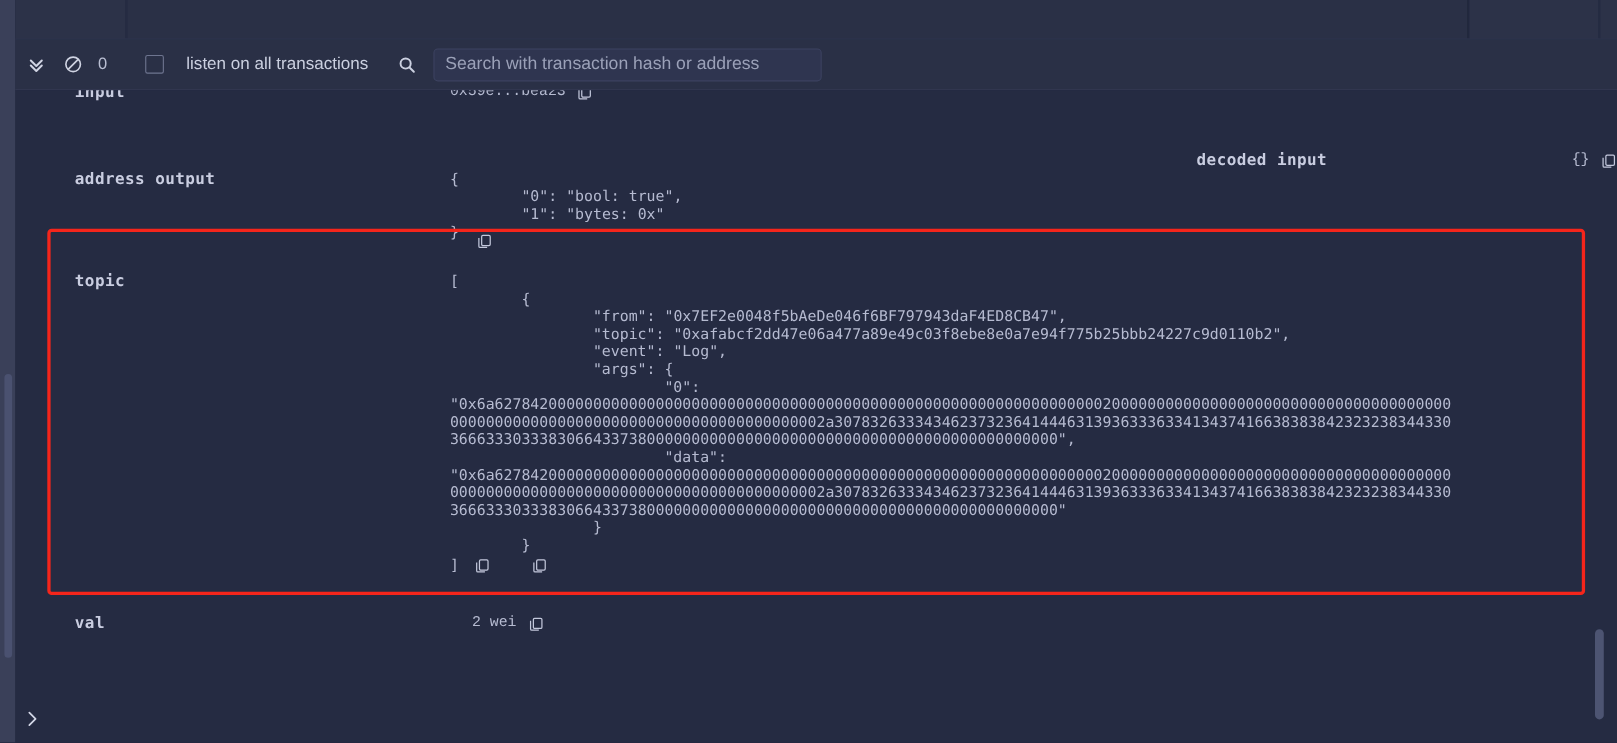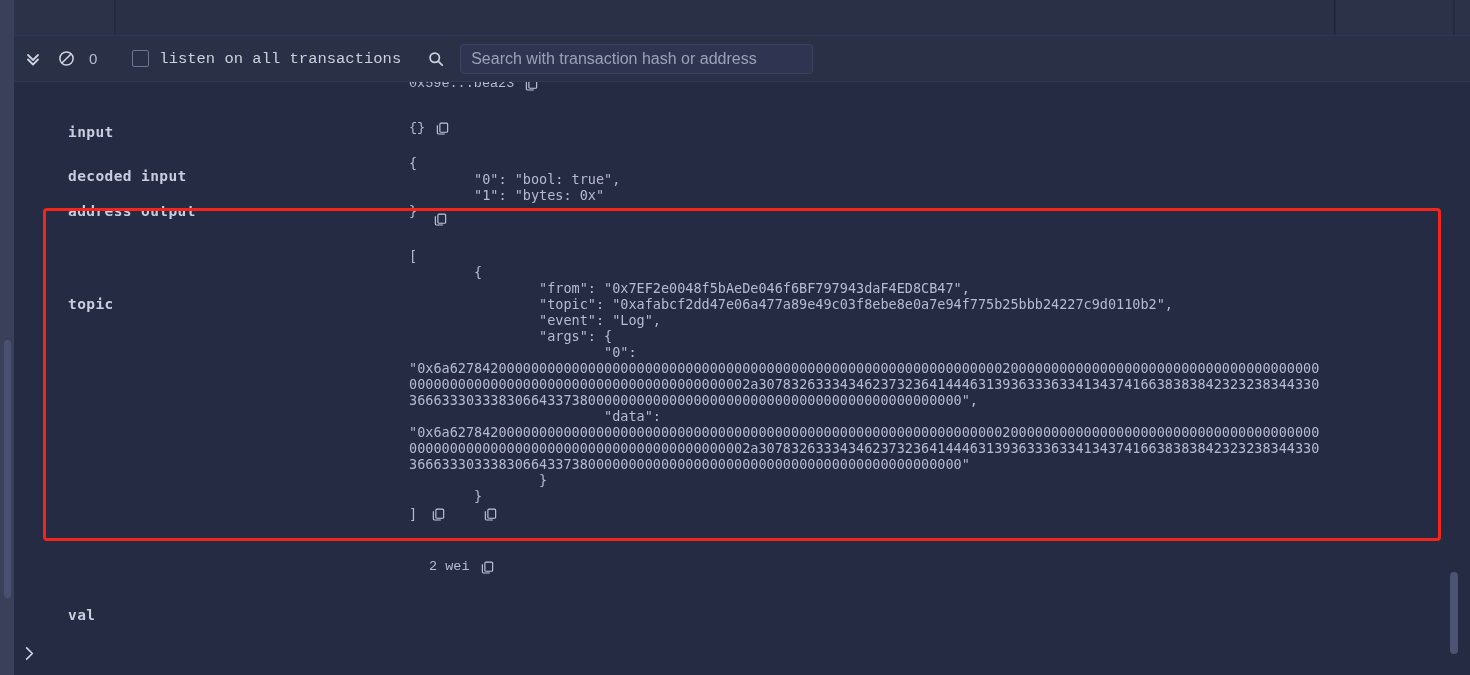--- a/index.html
+++ b/index.html
@@ -102,25 +102,24 @@
   .tb-checkbox {
     margin-left: 35px;
     width: 17px; height: 17px;
     border: 1px solid #6d7characters;
     border: 1px solid #6e7590;
     border-radius: 2px;
     background: transparent;
     flex: none;
   }
   .tb-checkbox-label {
-    margin-left: 10px;
+    margin-left: 20px;
     font-size: 15.5px;
     color: #cbd0e0;
     white-space: nowrap;
-    font-family: Liberation Mono, monospace;
   }
   .tb-search-icon {
     margin-left: 24px;
     color: #cbd0e0;
   }
   .tb-search {
     margin-left: 13px;
     width: 353px;
     height: 30px;
     background: #2f3550;
@@ -160,21 +159,20 @@
   .row-key {
     width: 395px;
     padding-left: 54px;
     font-family: "DejaVu Sans Mono", monospace;
     font-size: 14.5px;
     font-weight: bold;
     color: #c9cde0;
     letter-spacing: 0.4px;
     white-space: nowrap;
     flex: none;
-    margin-top: 48px;
   }
   .row-val {
     font-family: "DejaVu Sans Mono", monospace;
     font-size: 13.5px;
     color: #b6bbd1;
     white-space: pre;
     line-height: 16px;
   }
   .row-val-inline {
     display: flex;
@@ -284,21 +282,21 @@
         <span>0x59e...bea23</span>
         <span class="copy-icon">
           <svg width="15" height="15" viewBox="0 0 16 16" fill="none" stroke="currentColor" stroke-width="1.2">
             <rect x="5.2" y="2.2" width="8.3" height="9.8" rx="1.2"></rect>
             <path d="M10.5 13.8H3.7A1.2 1.2 0 0 1 2.5 12.6V4.6"></path>
           </svg>
         </span>
       </div>
     </div>
 
-    <div class="row" style="top:38px;">
+    <div class="row" style="top:56px;justify-content:flex-end;">
       <div class="row-key">decoded input</div>
       <div class="row-val row-val-inline">
         <span>{}</span>
         <span class="copy-icon">
           <svg width="15" height="15" viewBox="0 0 16 16" fill="none" stroke="currentColor" stroke-width="1.2">
             <rect x="5.2" y="2.2" width="8.3" height="9.8" rx="1.2"></rect>
             <path d="M10.5 13.8H3.7A1.2 1.2 0 0 1 2.5 12.6V4.6"></path>
           </svg>
         </span>
       </div>

